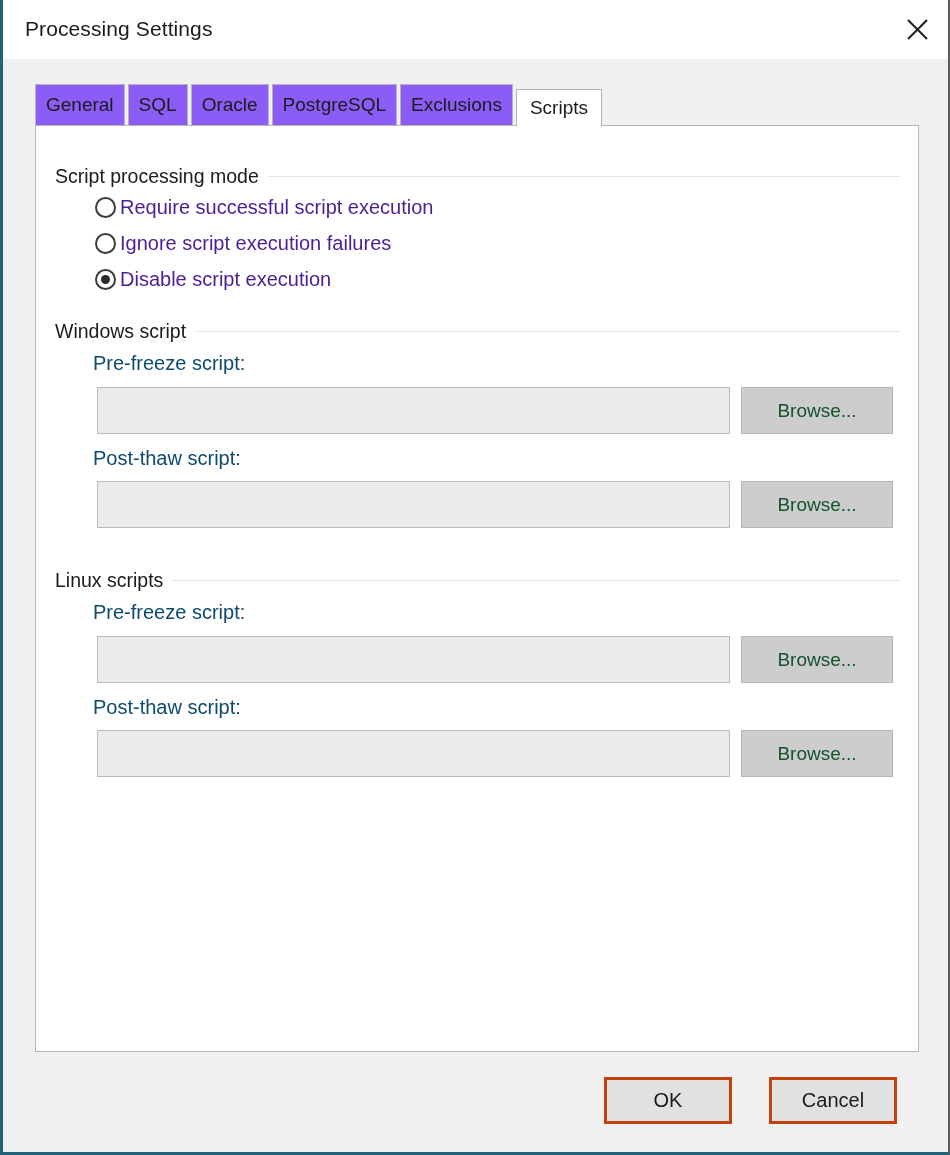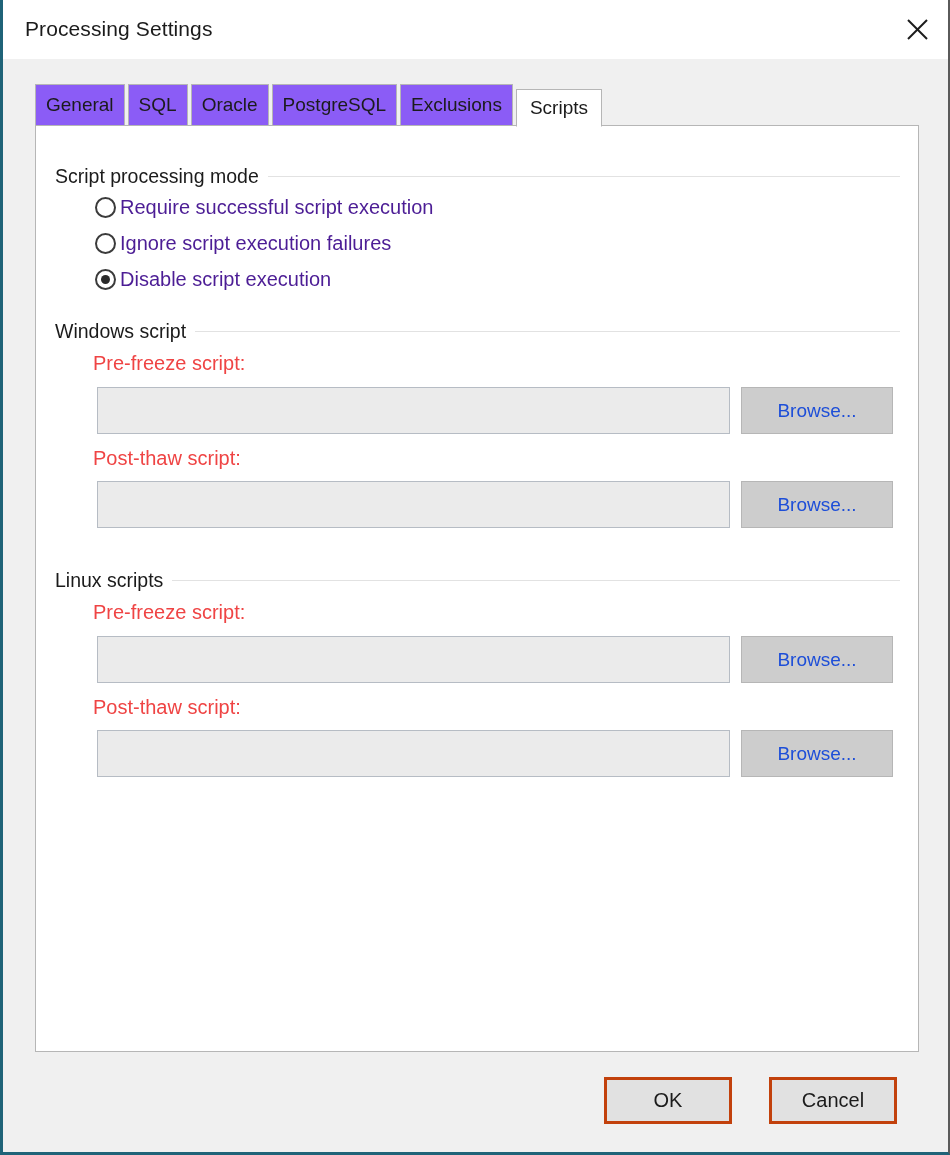--- a/index.html
+++ b/index.html
@@ -165,21 +165,21 @@
     margin-left: 4px;
     font-size: 20px;
     color: #4c1d95;
     white-space: nowrap;
   }
 
   
   .field-label {
     position: absolute;
     font-size: 20px;
-    color: #ef4444;
+    color: #0c4a6e;
     white-space: nowrap;
   }
 
   
   .text-input {
     position: absolute;
     box-sizing: border-box;
     background: #ebebeb;
     border: 1px solid #b6bcc4;
     height: 47px;
@@ -191,21 +191,21 @@
   }
 
   
   .browse-btn {
     position: absolute;
     box-sizing: border-box;
     width: 152px;
     height: 47px;
     background: #cdcdcd;
     border: 1px solid #b6b6b6;
-    color: #1d4ed8;
+    color: #14532d;
     font-size: 19px;
     font-family: "Liberation Sans", sans-serif;
     display: flex;
     align-items: center;
     justify-content: center;
     cursor: default;
   }
 
   
   .footer-btn {

